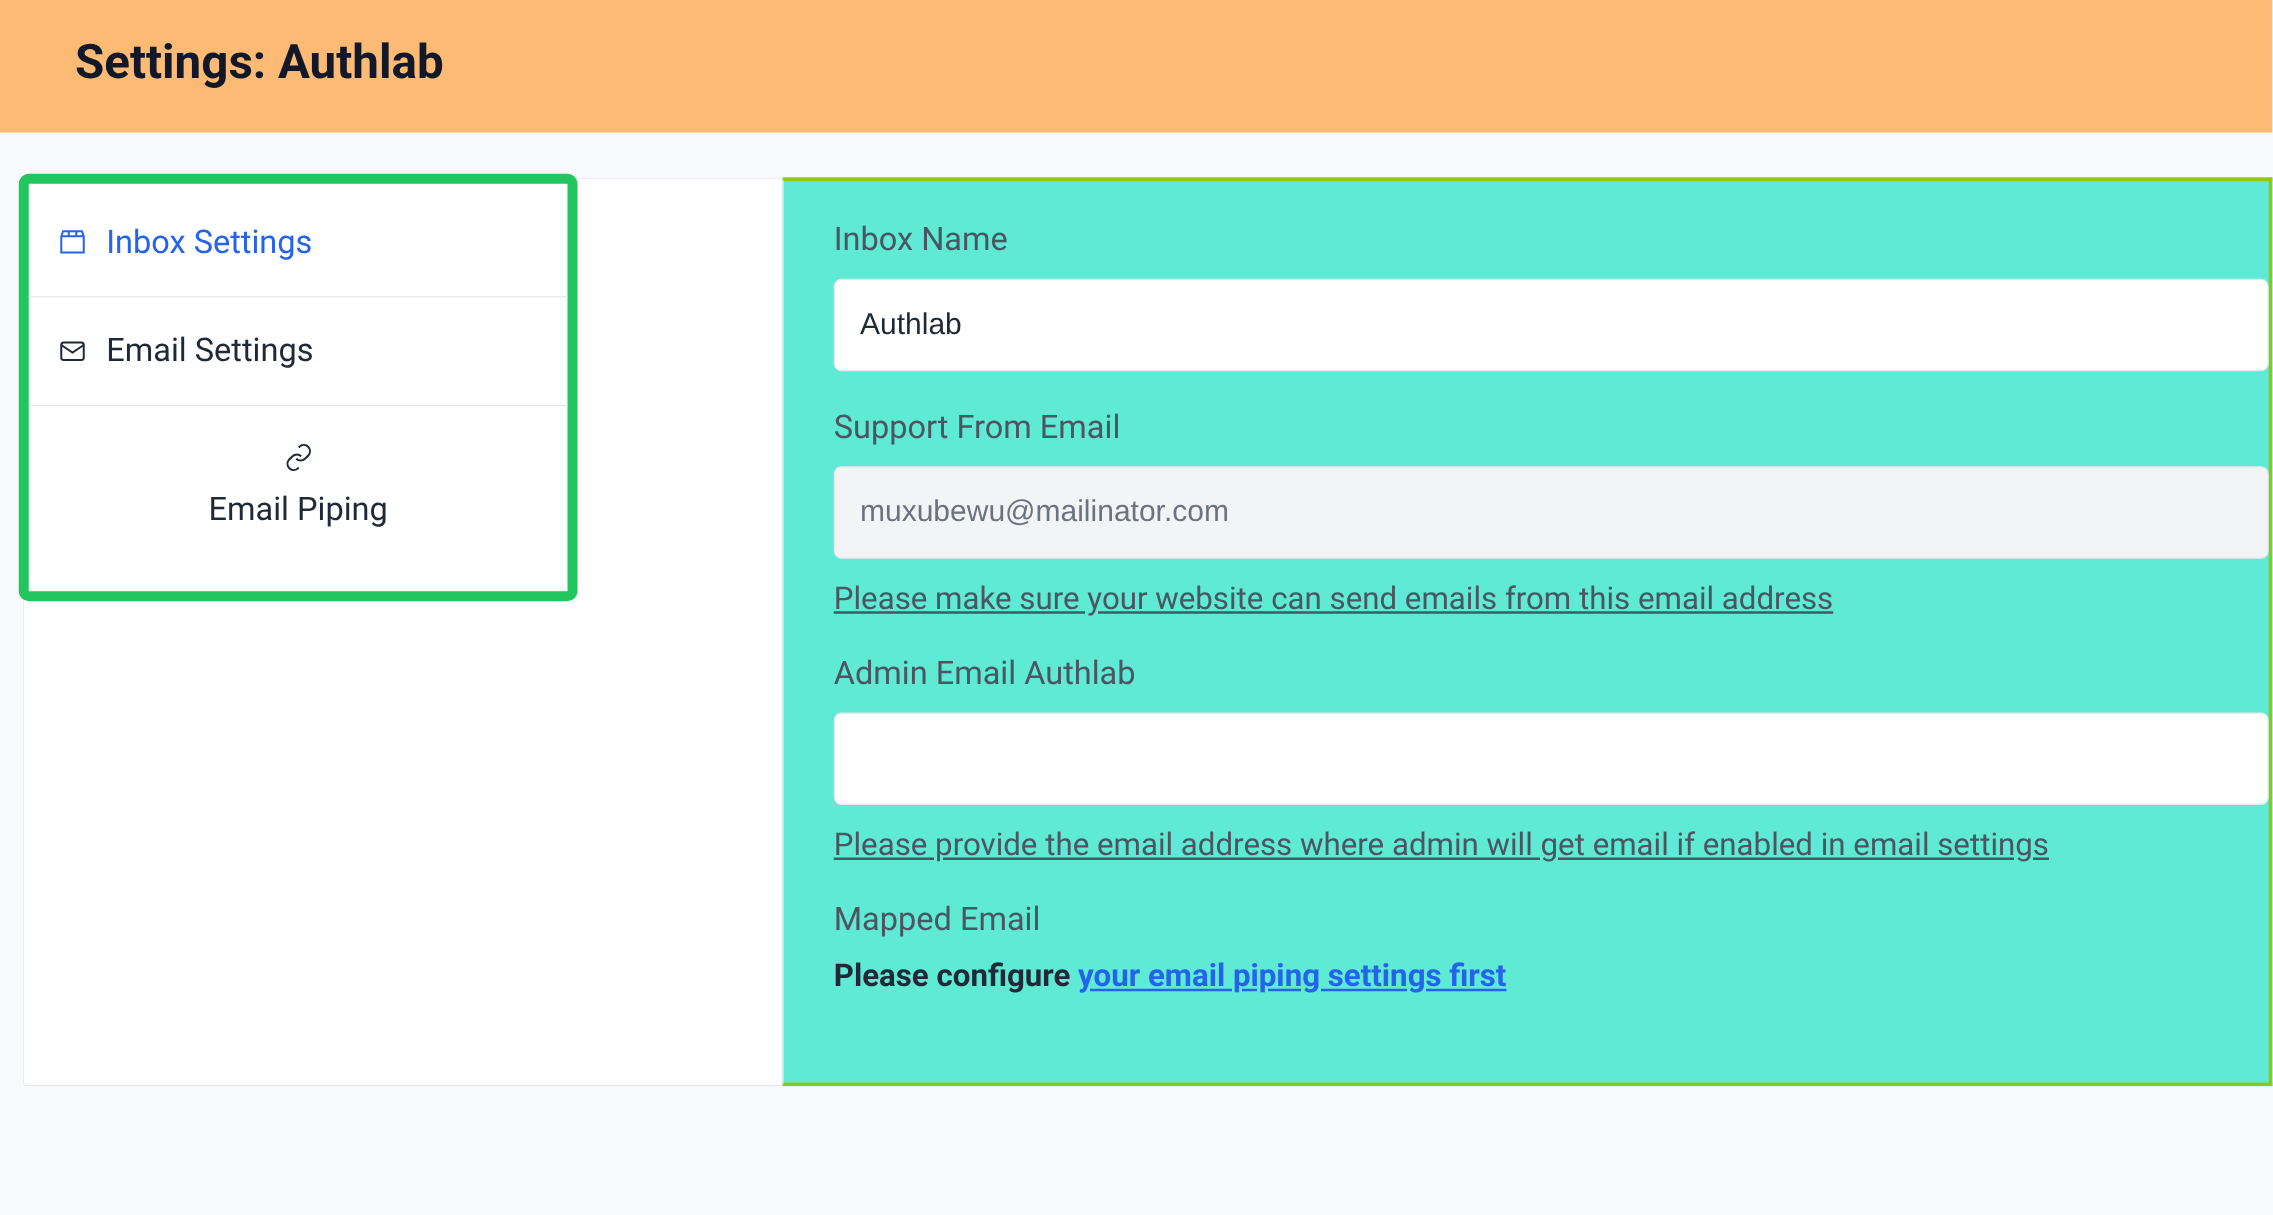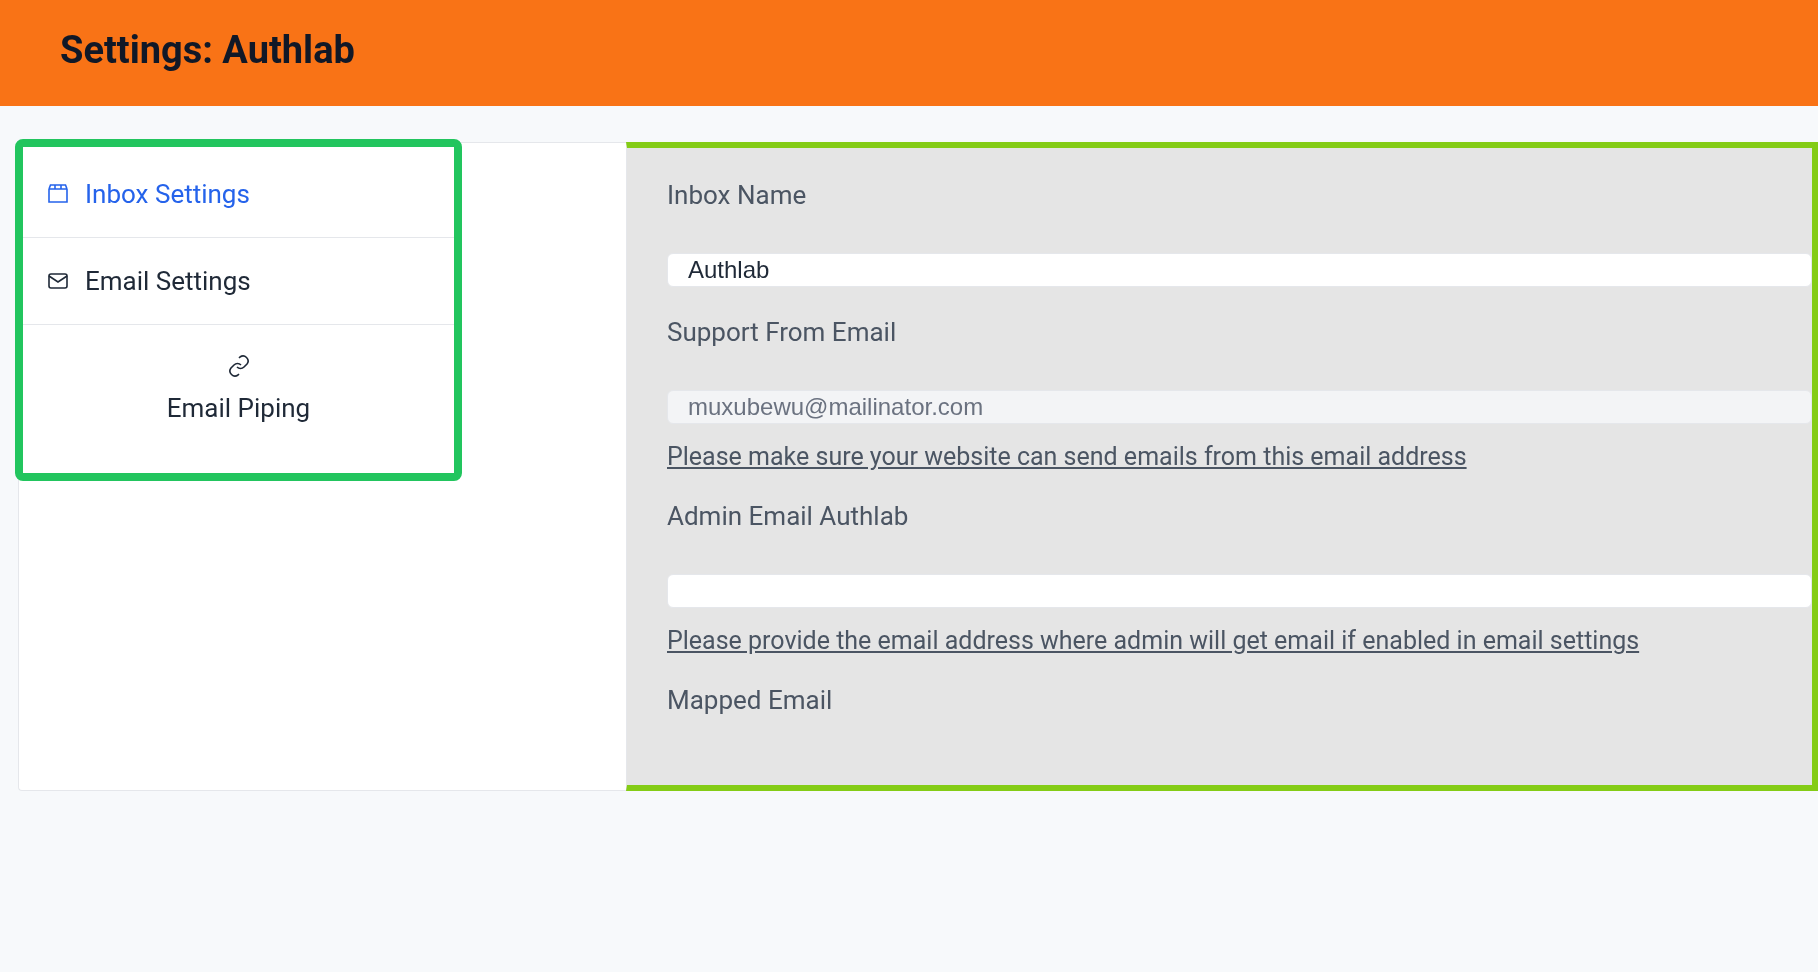--- a/index.html
+++ b/index.html
@@ -8,21 +8,21 @@
     padding: 0;
   }
   body {
     font-family: -apple-system, BlinkMacSystemFont, "Segoe UI", Roboto, Helvetica, Arial, sans-serif;
     background: #f7f9fb;
     color: #1f2937;
     font-size: 16px;
   }
   .header {
     padding: 28px 60px 34px;
-    background: #f97316;
+    background: #fdba74;
   }
   .page-title {
     font-size: 38px;
     font-weight: 700;
     color: #111827;
   }
   .content-wrap {
     display: flex;
     padding: 0 0 0 18px;
     gap: 0;
@@ -71,44 +71,43 @@
   }
   .nav-icon svg {
     width: 24px;
     height: 24px;
     stroke: #1f2937;
     stroke-width: 1.6;
     fill: none;
   }
   .main {
     flex: 1;
-    background: #e5e5e5;
-    border: 6px solid #84cc16;
+    background: #5eead4;
+    border: 3px solid #84cc16;
     border-left: 1px solid #e5e7eb;
     padding: 32px 0 40px 40px;
   }
   .field-group {
     margin-bottom: 30px;
   }
   .field-label {
     font-size: 26px;
     color: #4b5563;
     margin-bottom: 16px;
     display: block;
   }
   .text-input {
     width: 100%;
-    padding: 2px 20px;
+    padding: 22px 20px;
     font-size: 24px;
     border: 1px solid #e5e7eb;
     border-radius: 6px;
     background: #fff;
     color: #1f2937;
     outline: none;
-    margin-top: 27px;
   }
   .text-input.disabled {
     background: #f3f4f6;
     color: #6b7280;
   }
   .help-text {
     font-size: 25px;
     color: #4b5563;
     margin-top: 18px;
     text-decoration: underline;
@@ -179,17 +178,20 @@
     </div>
 
     <div class="field-group">
       <label class="field-label">Admin Email Authlab</label>
       <input type="text" class="text-input" value="" style="">
       <p class="help-text">Please provide the email address where admin will get email if enabled in email settings</p>
     </div>
 
     <div class="field-group">
       <label class="field-label">Mapped Email</label>
+      <p class="config-notice">
+        <span>Please configure </span><a class="config-link">your email piping settings first</a>
+      </p>
     </div>
 
   </main>
 
 </div>
 
 </body></html>

